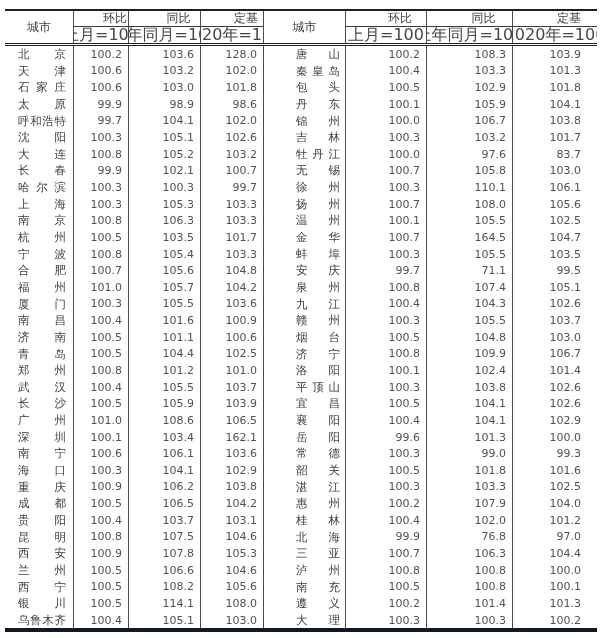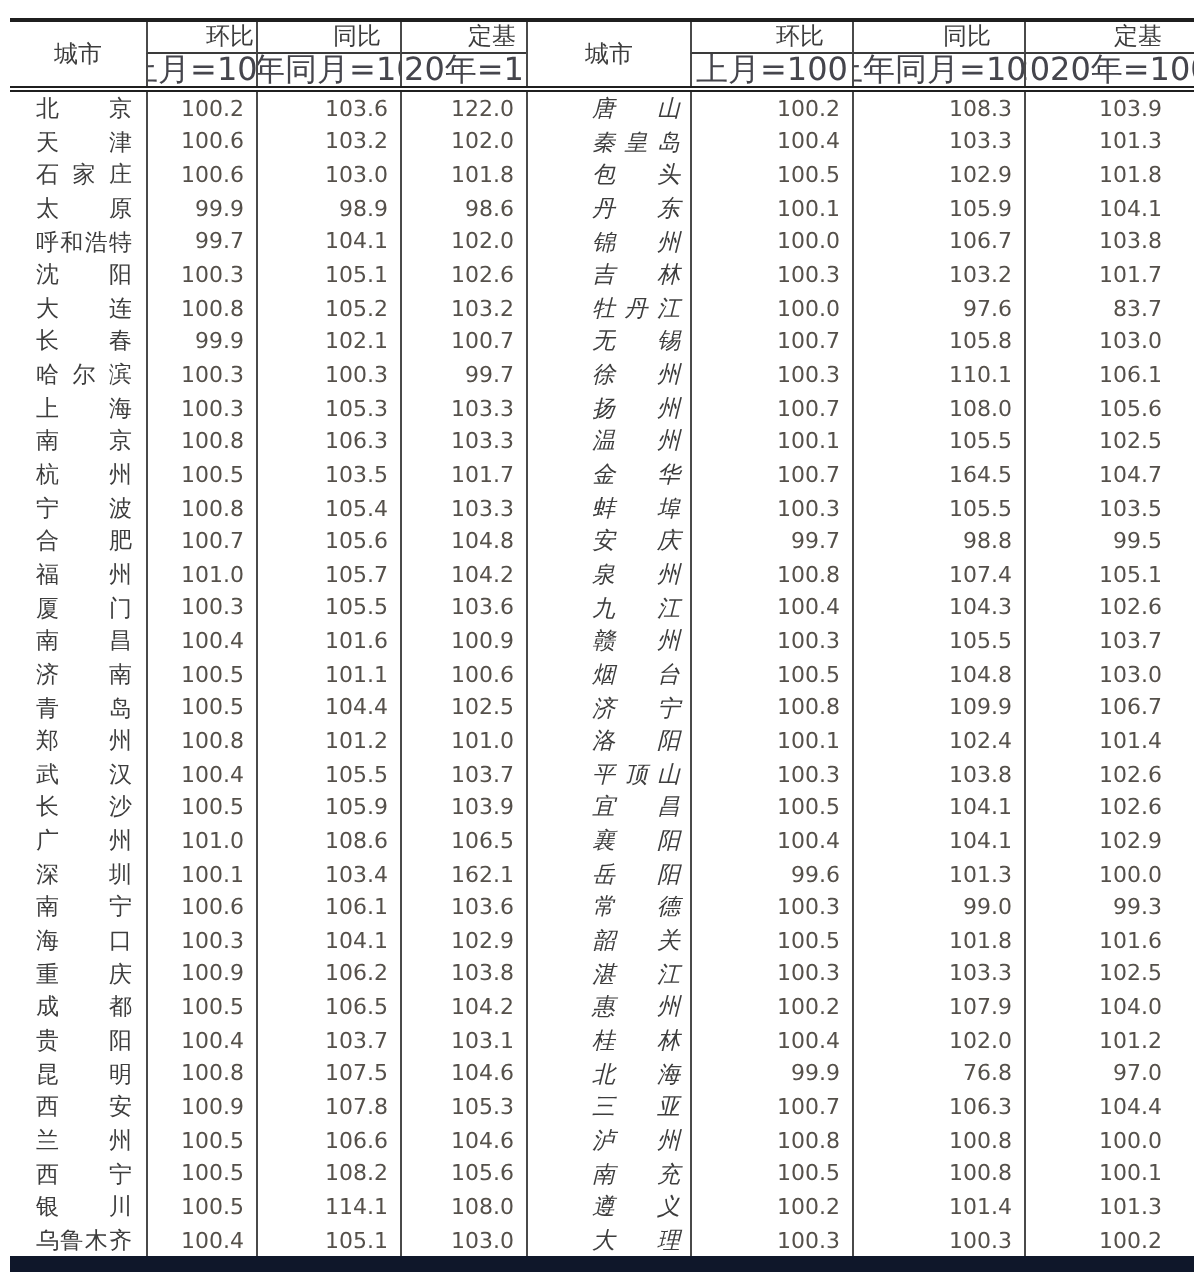--- a/index.html
+++ b/index.html
@@ -18,34 +18,34 @@
   }
   .th {
     display:flex; align-items:center; justify-content:center;
     font-size:12px; color:#3d3d3d; white-space:nowrap; overflow:hidden;
   }
   .th.cityh { grid-row:1 / span 2; }
   .th.lbl  { grid-row:1; border-bottom:1px solid #3a3a3a;padding-left:28px; }
   .th.sub  { grid-row:2; font-size:16px; color:#45454c; }
   .vl { border-left:1px solid #4a4a4a; }
 
-  .tbody { border-bottom:8px solid #0f172a; }
+  .tbody { border-bottom:4px solid #0f172a; }
   .tr { height:16.65px; }
   .td {
     display:flex; align-items:center; justify-content:flex-end;
     padding-right:6px; font-size:11px; color:#55504a;
     white-space:nowrap; overflow:hidden;
   }
   .td.last { padding-right:16px; }
   .td.city { justify-content:flex-start; padding:0; color:#3d3d3d; font-size:11.5px; }
   .cityname {
     display:block; width:48px; margin-left:13px;
     text-align:justify; text-align-last:justify; line-height:16.65px;
   }
-  .cityname.r { width:44px; margin-left:32px;font-style:italic; }
+  .cityname.r { width:44px; margin-left:32px; }
 </style>
 </head>
 <body>
 
 <div class="tbl">
   <div class="thead grid-cols">
 
     <div class="th cityh" style="grid-column:1">城市</div>
     <div class="th lbl vl" style="grid-column:2">环比</div>
     <div class="th sub vl" style="grid-column:2">上月=100</div>
@@ -62,21 +62,21 @@
     <div class="th lbl vl" style="grid-column:8">定基</div>
     <div class="th sub vl" style="grid-column:8">2020年=100</div>
   </div>
   <div class="tbody" id="rows">
       <div class="tr grid-cols">
         <div class="td city">
           <span class="cityname">北京</span>
         </div>
         <div class="td vl">100.2</div>
         <div class="td vl">103.6</div>
-        <div class="td vl">122.0</div>
+        <div class="td vl">128.0</div>
         <div class="td city vl">
           <span class="cityname r">唐山</span>
         </div>
         <div class="td vl">100.2</div>
         <div class="td vl">108.3</div>
         <div class="td vl last">103.9</div>
       </div>
       <div class="tr grid-cols">
         <div class="td city">
           <span class="cityname">天津</span>
@@ -249,21 +249,21 @@
         <div class="td city">
           <span class="cityname">合肥</span>
         </div>
         <div class="td vl">100.7</div>
         <div class="td vl">105.6</div>
         <div class="td vl">104.8</div>
         <div class="td city vl">
           <span class="cityname r">安庆</span>
         </div>
         <div class="td vl">99.7</div>
-        <div class="td vl">98.8</div>
+        <div class="td vl">71.1</div>
         <div class="td vl last">99.5</div>
       </div>
       <div class="tr grid-cols">
         <div class="td city">
           <span class="cityname">福州</span>
         </div>
         <div class="td vl">101.0</div>
         <div class="td vl">105.7</div>
         <div class="td vl">104.2</div>
         <div class="td city vl">

